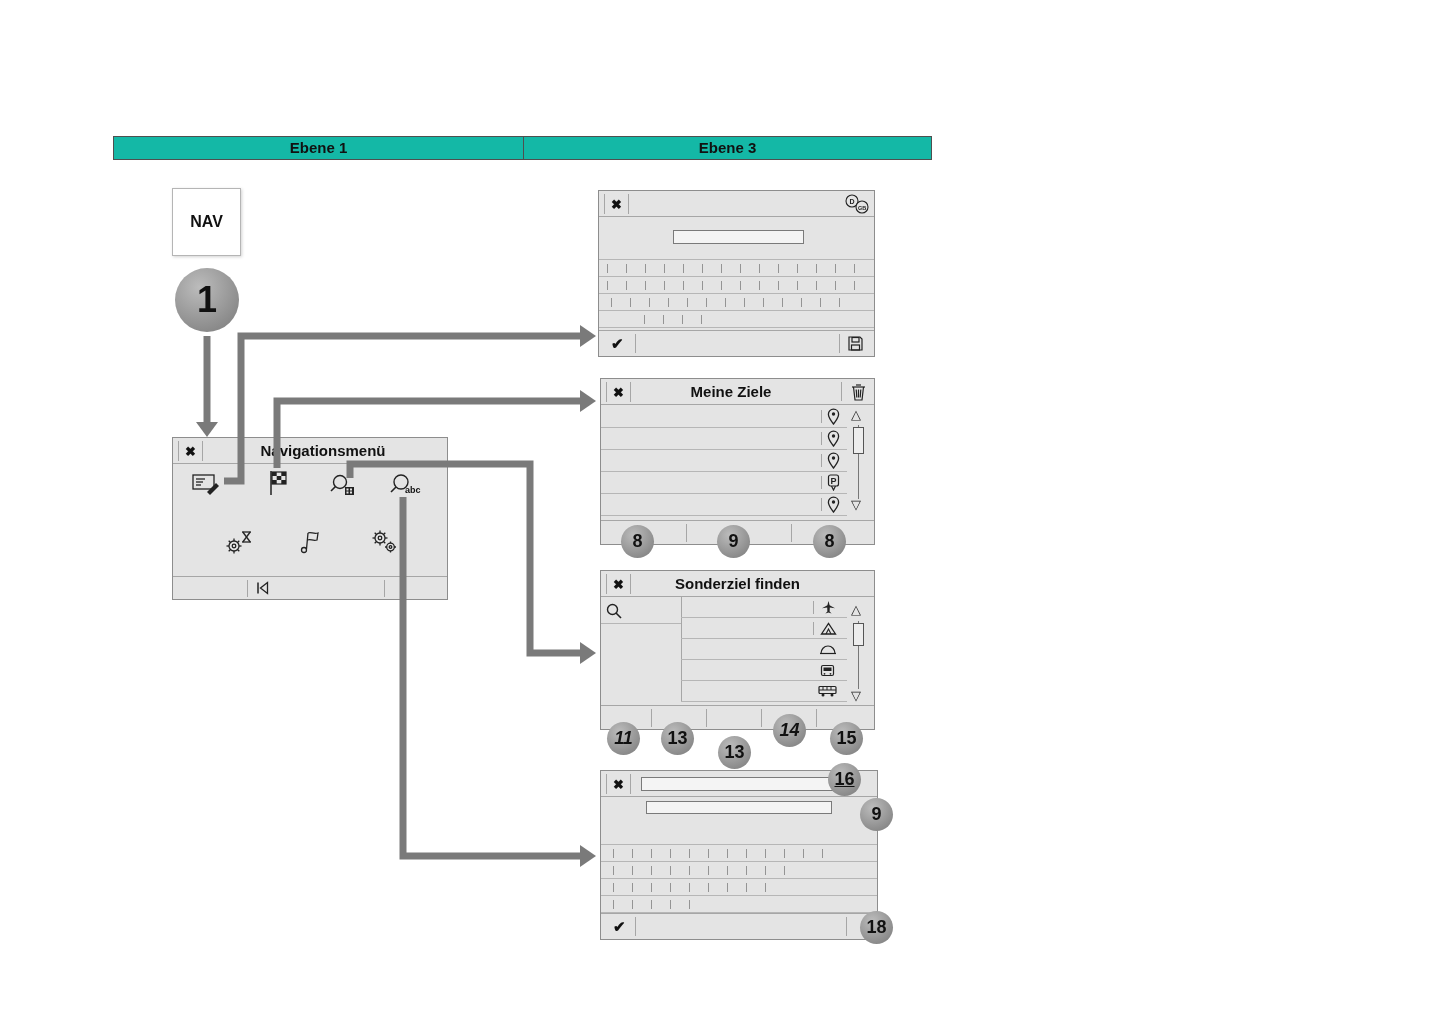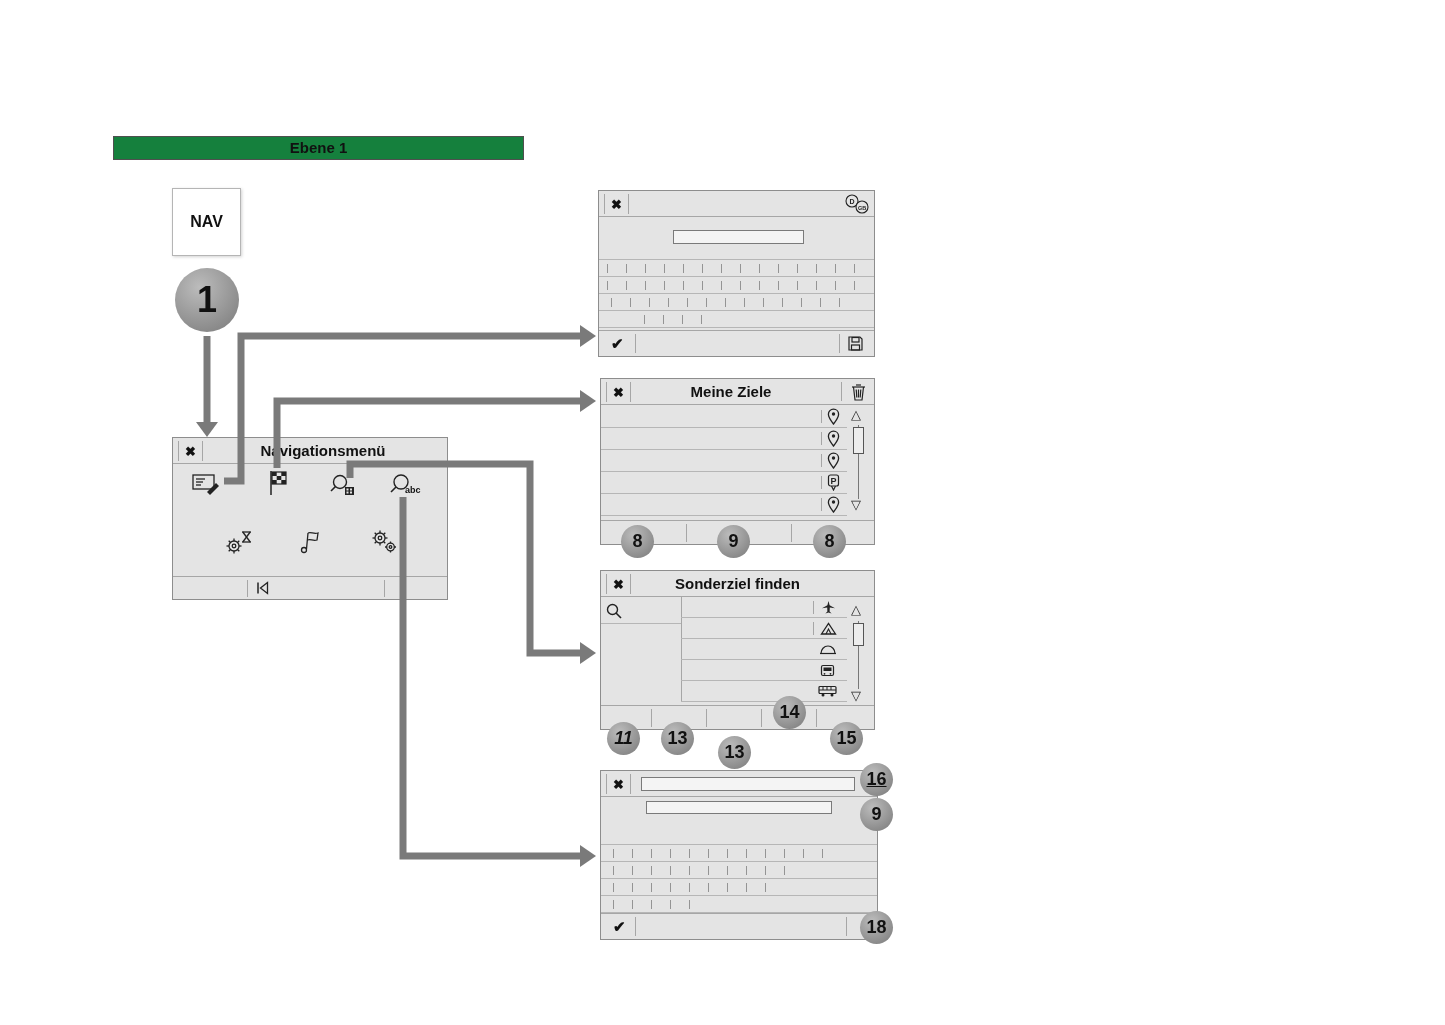--- a/index.html
+++ b/index.html
@@ -1,19 +1,19 @@
 <!DOCTYPE html>
 <html><head>
 <meta charset="utf-8">
 <style>
   * { margin:0; padding:0; box-sizing:border-box; }
   body { background:#fff; font-family:"Liberation Sans", sans-serif; color:#111; }
   .page { position:relative; width:1445px; height:1025px; background:#fff; overflow:hidden; }
   .abs { position:absolute; }
-  .hcell { background:#15803d; border:1px solid #4f4f4f; font-weight:bold; font-size:15px; text-align:center; line-height:22px; }
+  .hcell { background:#14b8a6; border:1px solid #4f4f4f; font-weight:bold; font-size:15px; text-align:center; line-height:22px; }
   .panel { position:absolute; background:#e4e4e4; border:1px solid #8d8d8d; z-index:1; }
   .tbar { position:absolute; left:0; right:0; top:0; height:26px; border-bottom:1px solid #a6a6a6; }
   .xbtn { position:absolute; left:5px; top:3px; width:25px; height:20px; border-left:1px solid #a6a6a6; border-right:1px solid #a6a6a6; display:flex; align-items:center; justify-content:center; font-weight:bold; font-size:13px; cursor:default; }
   .ptitle { position:absolute; top:0; height:25px; line-height:25px; font-weight:bold; font-size:15px; text-align:center; white-space:nowrap; }
   .vsep { position:absolute; width:1px; background:#a6a6a6; }
   .hsep { position:absolute; height:1px; background:#b6b6b6; }
   .field { position:absolute; background:#f4f4f4; border:1px solid #7a7a7a; }
   .keyrow { position:absolute; left:0; right:0; height:17px; border-top:1px solid #b6b6b6; }
   .keyrow::before { content:""; position:absolute; top:4px; height:9px; left:var(--l,8px); right:var(--r,8px);
       background:repeating-linear-gradient(to right,#949494 0 1px,transparent 1px 19px); }
@@ -28,20 +28,21 @@
   .tri { position:absolute; font-size:13px; line-height:1; color:#222; }
   svg.ic { display:block; }
 </style>
 </head>
 <body>
 
 <div class="page">
 
   <div class="abs" style="left:113px;top:136px;width:1246px;height:24px;display:flex;">
     <div class="hcell" style="width:411px;">Ebene 1</div>
+    <div class="hcell" style="width:409px;margin-left:-1px;">Ebene 3</div>
   </div>
 
   <div class="abs" style="left:172px;top:188px;width:69px;height:68px;background:#fff;border:1px solid #b5b5b5;box-shadow:1px 1px 3px rgba(0,0,0,0.18);display:flex;align-items:center;justify-content:center;font-weight:bold;font-size:16px;">NAV</div>
 
   <div class="callout" style="left:175px;top:268px;width:64px;height:64px;font-size:36px;">1</div>
 
   <div class="panel" style="left:172px;top:437px;width:276px;height:163px;">
     <div class="tbar">
       <div class="xbtn">
         <span>✖</span>
@@ -396,20 +397,20 @@
     </g>
   </svg>
 
   <div class="callout small" style="left:621px;top:525px;">8</div>
   <div class="callout small" style="left:717px;top:525px;">9</div>
   <div class="callout small" style="left:813px;top:525px;">8</div>
 
   <div class="callout small" style="left:607px;top:722px;font-style:italic;">11</div>
   <div class="callout small" style="left:661px;top:722px;">13</div>
   <div class="callout small" style="left:718px;top:736px;">13</div>
-  <div class="callout small" style="left:773px;top:696px;">14</div>
+  <div class="callout small" style="left:773px;top:714px;font-style:italic;">14</div>
   <div class="callout small" style="left:830px;top:722px;">15</div>
 
-  <div class="callout small" style="left:860px;top:763px;text-decoration:underline;">16</div>
+  <div class="callout small" style="left:828px;top:763px;text-decoration:underline;">16</div>
   <div class="callout small" style="left:860px;top:798px;">9</div>
   <div class="callout small" style="left:860px;top:911px;">18</div>
 
 </div>
 
 </body></html>

